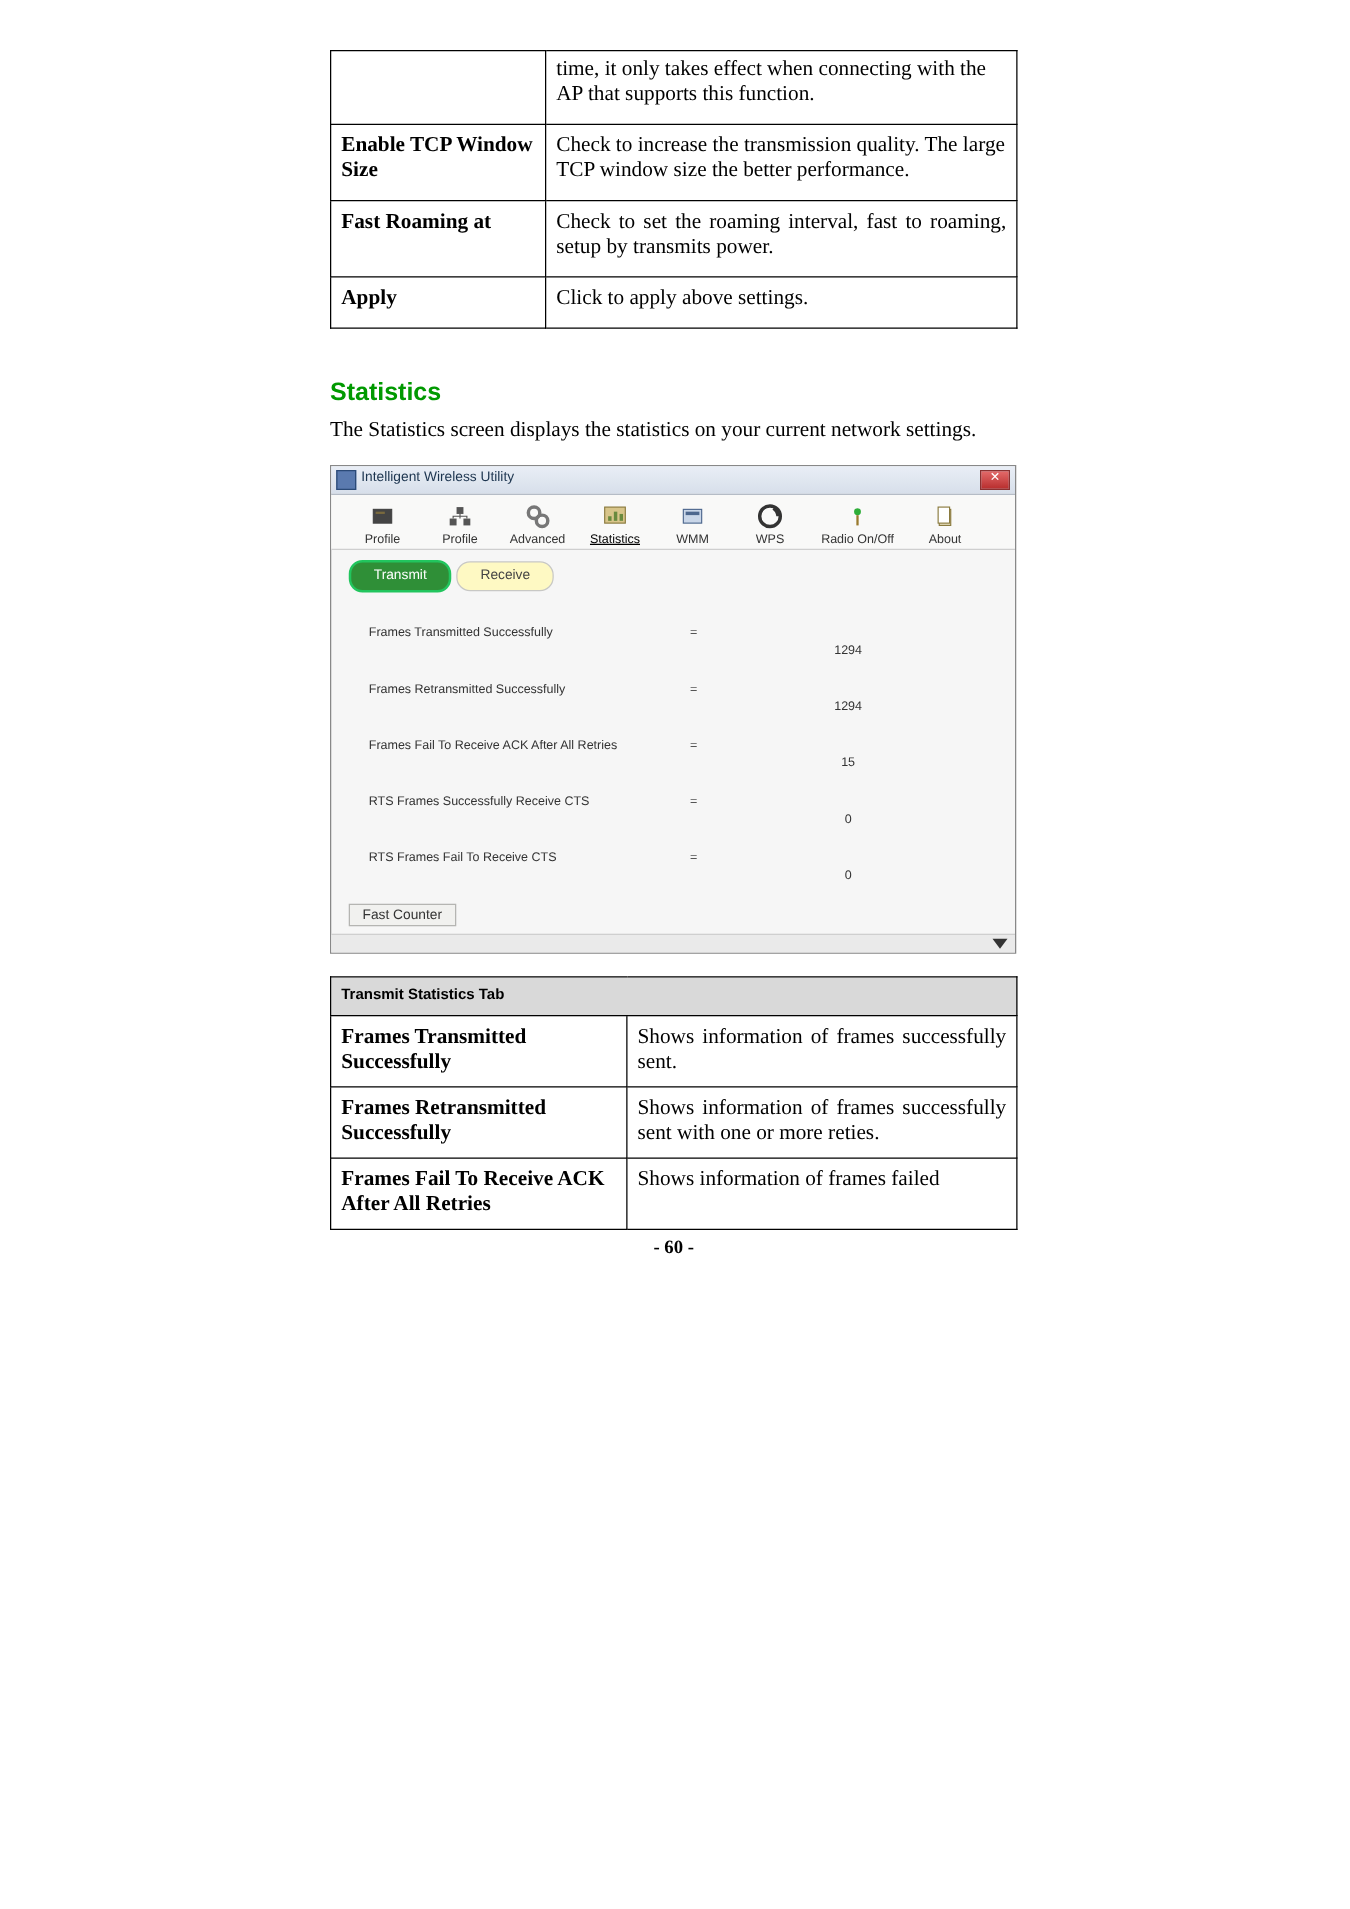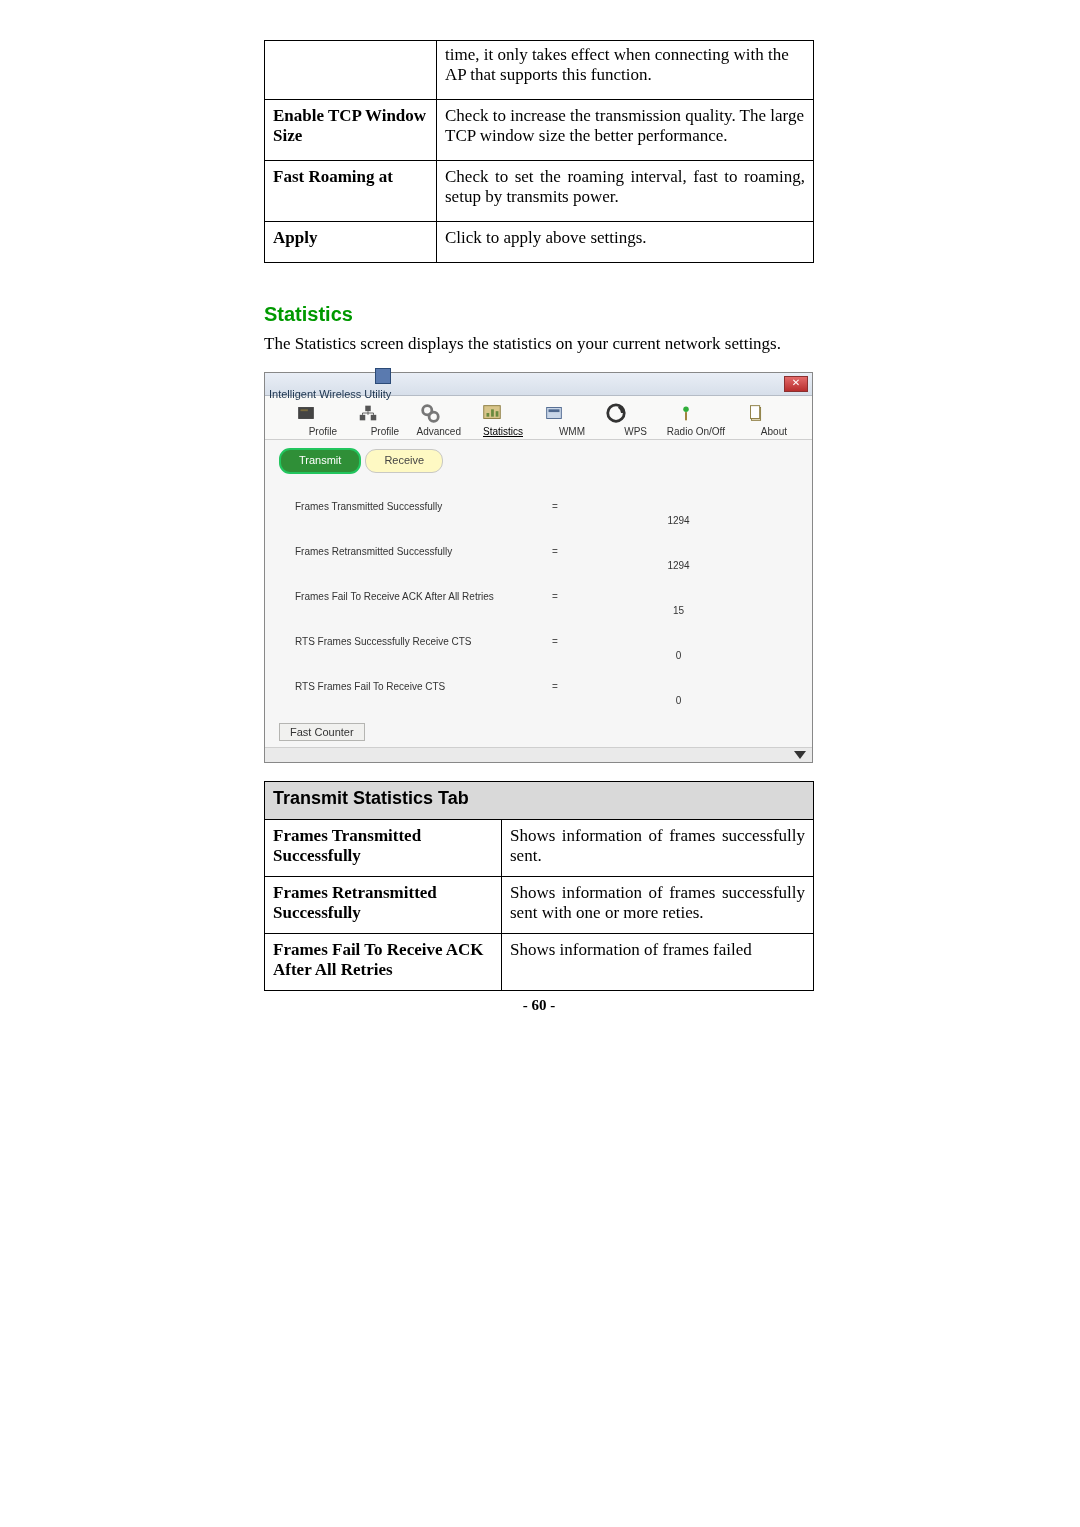--- a/index.html
+++ b/index.html
@@ -65,24 +65,23 @@
     height: 22px;
     background: linear-gradient(#e9eef6, #d7dfea);
     display: flex;
     align-items: center;
     justify-content: space-between;
     border-bottom: 1px solid #b5bcc6;
     padding: 0 4px;
   }
   .titlebar .title {
     display: flex;
-    align-items: flex-end;
+    align-items: flex-start;
     gap: 4px;
     color: #1b334e;
-    flex-direction: column;
   }
   .titlebar .win-icon {
     width: 14px; height: 14px;
     background: #5a7aaf;
     border: 1px solid #2b4a77;
   }
   .titlebar .controls {
     display: flex;
     gap: 2px;
   }
@@ -109,21 +108,21 @@
     text-align: center;
     font-size: 10px;
     color: #333;
   }
   .tool-item.selected .tool-label { text-decoration: underline; color:#000;}
   .tool-icon {
     width: 22px;
     height: 22px;
     margin: 0 auto 2px auto;
   }
-  .tool-label { display:block;text-align:right; }
+  .tool-label { display:block; }
 
   .sub-tabs {
     display: flex;
     align-items: center;
     padding-left: 14px;
     margin-top: 8px;
     height: 26px;
   }
   .pill {
     height: 22px;
@@ -191,21 +190,21 @@
   }
   table.stats-table td, table.stats-table th {
     border: 1px solid #000;
     vertical-align: top;
     padding: 6px 8px 10px 8px;
     text-align: left;
   }
   table.stats-table th.header {
     background: #d9d9d9;
     font-family: Arial, Helvetica, sans-serif;
-    font-size: 18px;
+    font-size: 12px;
     font-weight: bold;
   }
   table.stats-table td.label2 {
     width: 220px;
     font-weight: bold;
   }
   table.stats-table td.desc2 {
     text-align: justify;
   }
 

